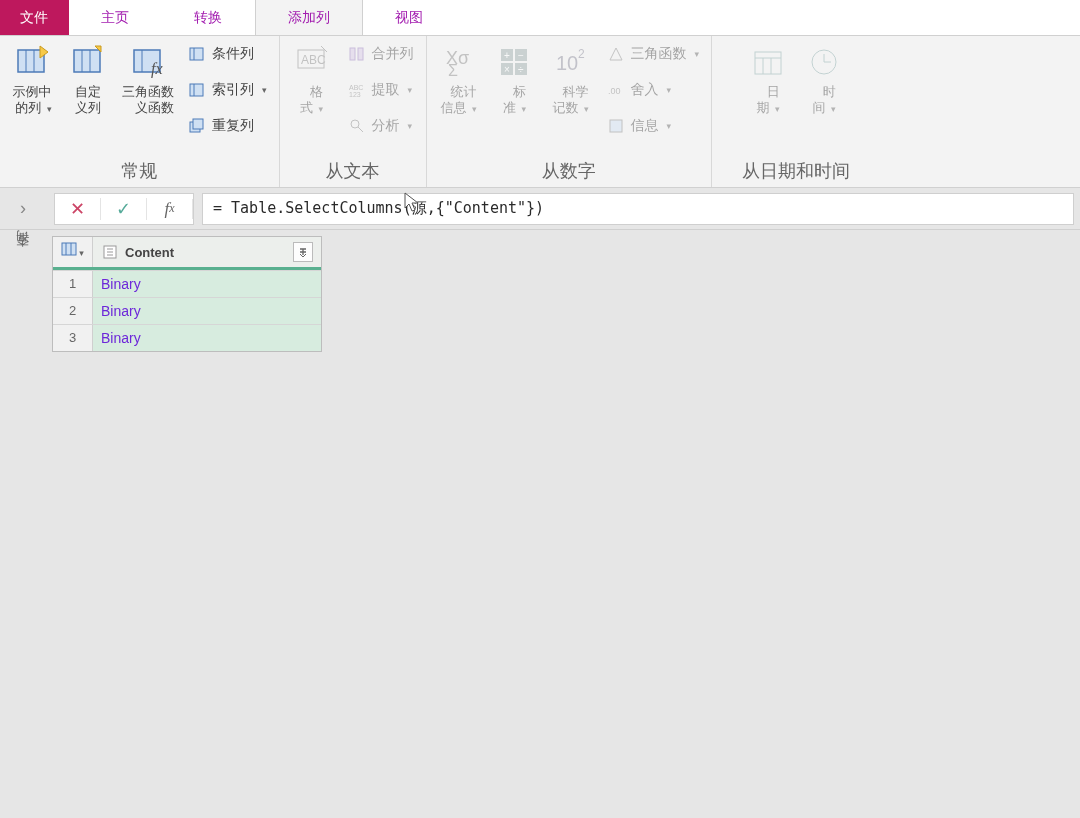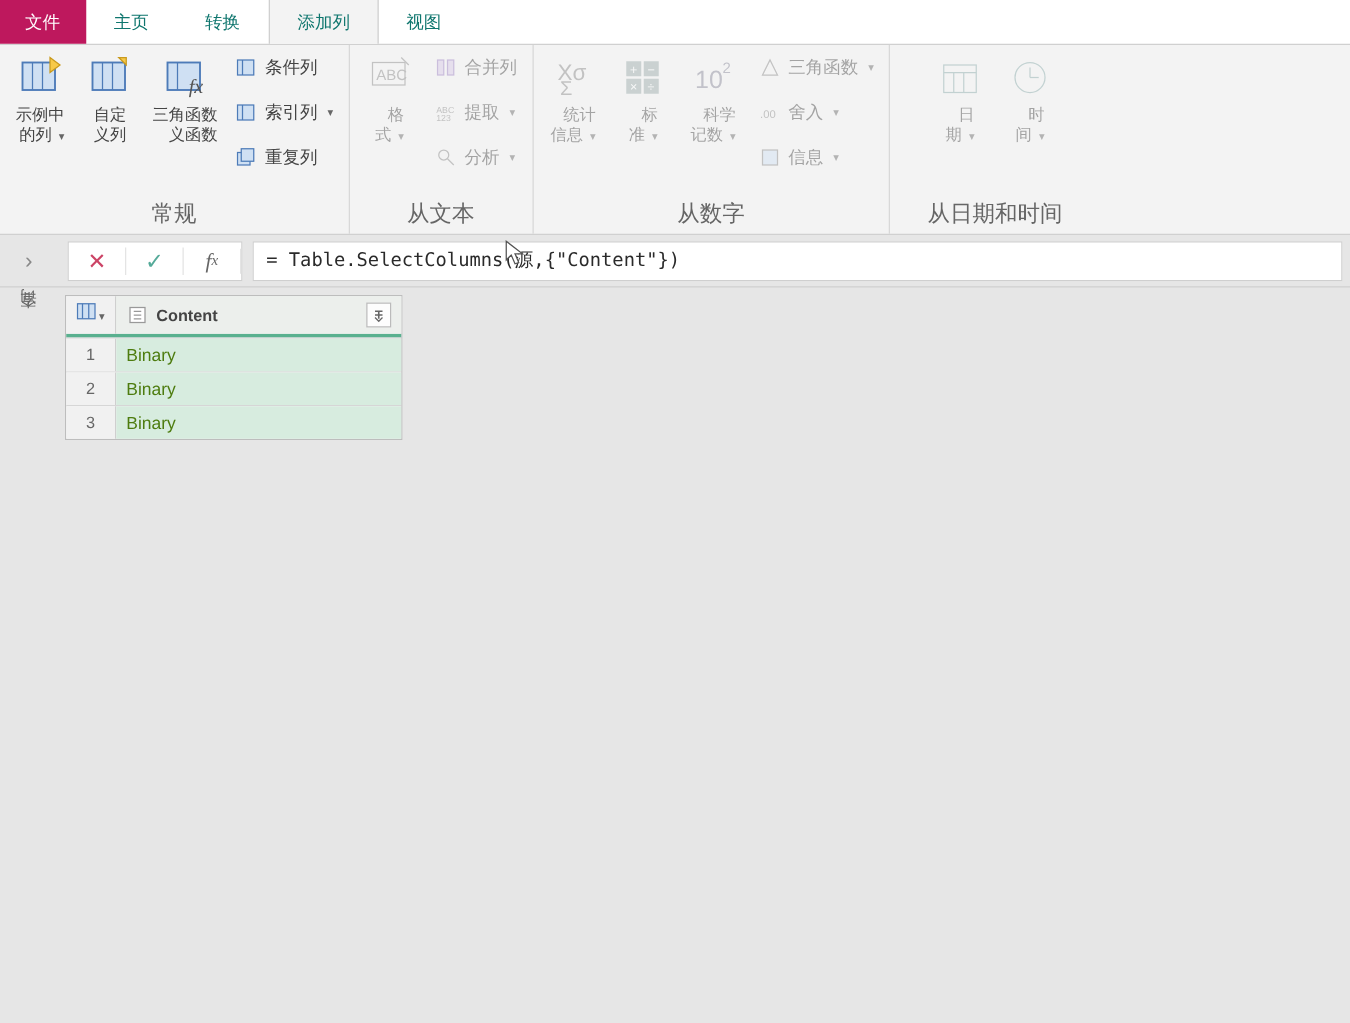--- a/index.html
+++ b/index.html
@@ -15,24 +15,24 @@
     
     .tab-strip {
       display: flex;
       background: #fff;
       border-bottom: 1px solid #d0d0d0;
       height: 36px;
     }
     .tab {
       display: flex;
       align-items: center;
-      padding: 0 22px;
+      padding: 0 32px;
       cursor: pointer;
       font-size: 14px;
-      color: #0f766e;
+      color: #a21caf;
       border-right: 1px solid transparent;
     }
     .tab.file {
       background: #217346;
       color: #fff;
       background: #3b8ad8;
       background: #2b7cd3;
       background: #247dd6;
     }
     .tab.file { background: #2e79c4; color: #fff; }
@@ -231,21 +231,21 @@
     }
     .head-icon { width:18px; height:18px; display:inline-flex; align-items:center; justify-content:center; margin-right:6px;}
     .filter-btn { width:20px; height:20px; border:1px solid #bbb; background:#fdfdfd; display:flex; align-items:center; justify-content:center; font-size:10px; color:#666; cursor:pointer;}
     .grid-row {
       display: flex;
       border-top: 1px solid #d6d6d6;
     }
     .cell {
       width: 228px;
       padding: 5px 8px;
-      color: #4d7c0f;
+      color: #6d28d9;
       background:#d7ecdf;
       font-size:14px;
     }
     .cursor-pointer {
       position: absolute;
       left: 404px;
       top: 192px;
       pointer-events: none;
     }
     

